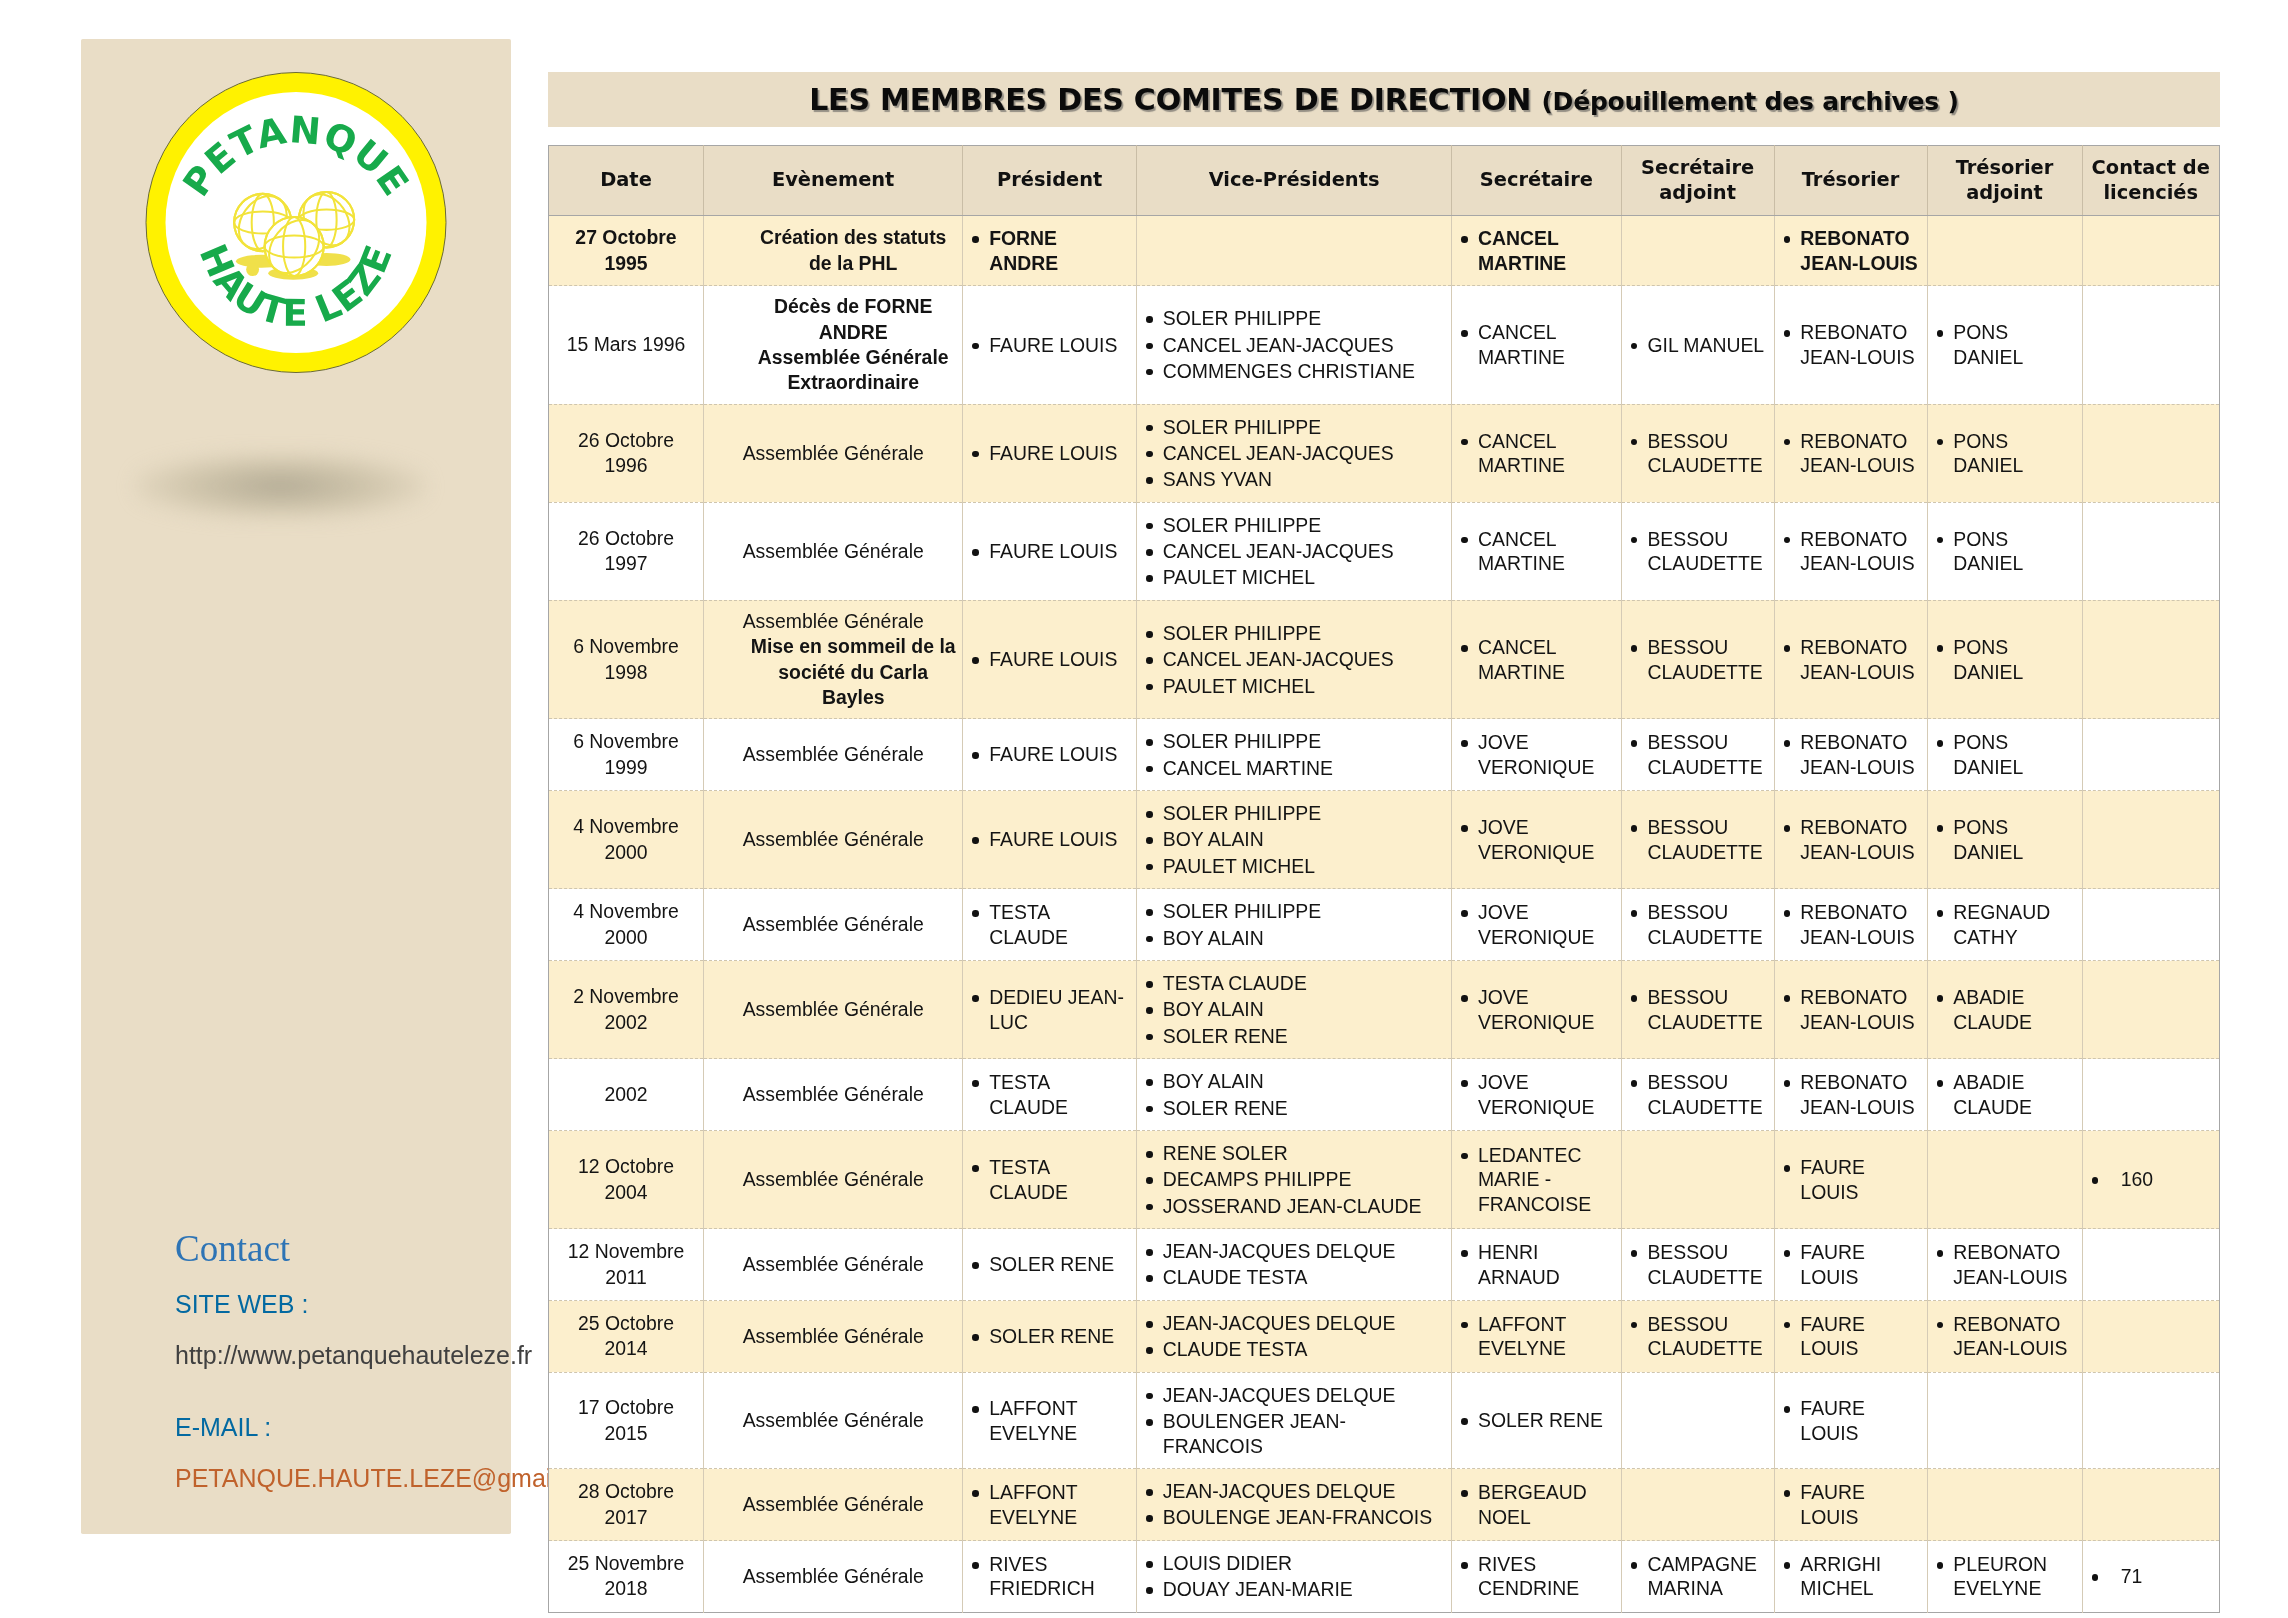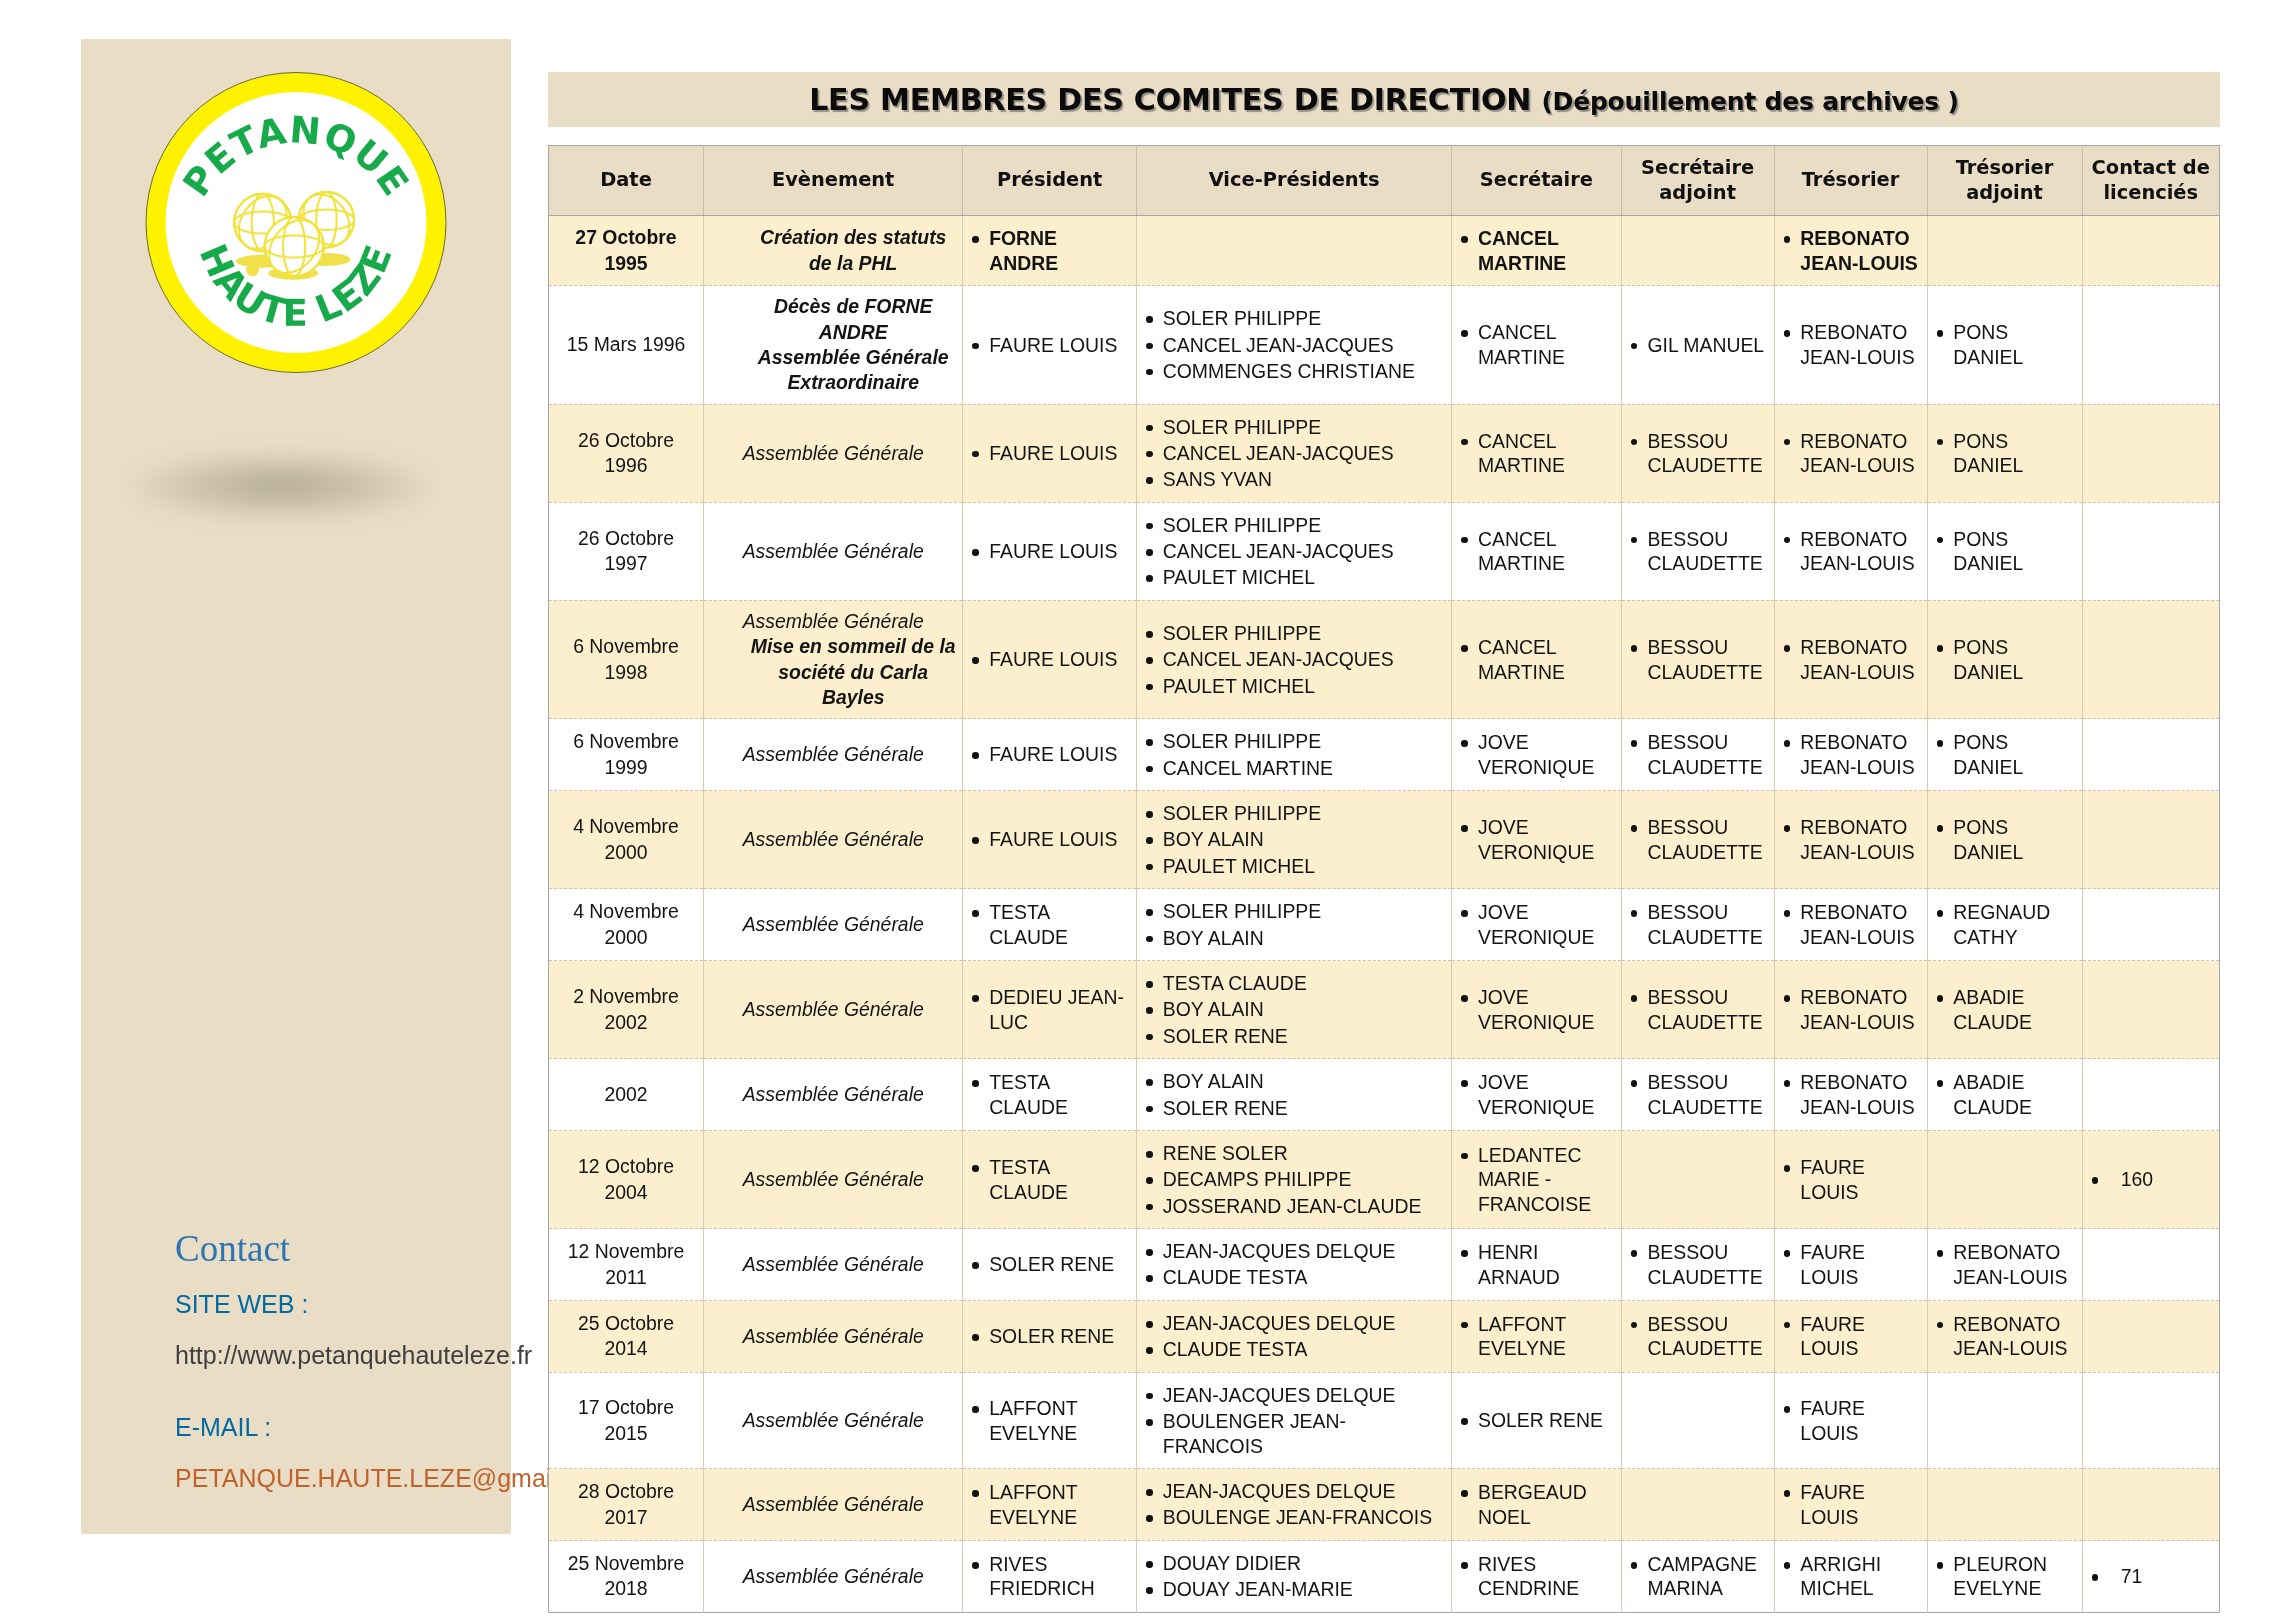--- a/index.html
+++ b/index.html
@@ -180,21 +180,21 @@
     content: "";
     position: absolute;
     left: 1.8px; top: 10px;
     width: 6.5px; height: 6.5px;
     border-radius: 50%;
     background: #111;
   }
   td.num ul.bl li { padding-left: 31px; }
 
   .b { font-weight: 700; margin-left: 40px; }
-  .ev-lines div { line-height: 1.30; font-style: italic; }
+  .ev-lines div { line-height: 1.30; }
 </style>
 </head>
 <body>
 
 <div class="page">
 
   <aside class="sidebar">
 
     <div class="logo-wrap">
       <div class="logo-disc"></div>
@@ -834,21 +834,21 @@
             <td class="c-event ev-lines">
               <div>Assemblée Générale</div>
             </td>
             <td>
               <ul class="bl">
                 <li>RIVES FRIEDRICH</li>
               </ul>
             </td>
             <td>
               <ul class="bl">
-                <li>DOUAY DIDIER</li>
+                <li>LOUIS DIDIER</li>
                 <li>DOUAY JEAN-MARIE</li>
               </ul>
             </td>
             <td>
               <ul class="bl">
                 <li>RIVES CENDRINE</li>
               </ul>
             </td>
             <td>
               <ul class="bl">

